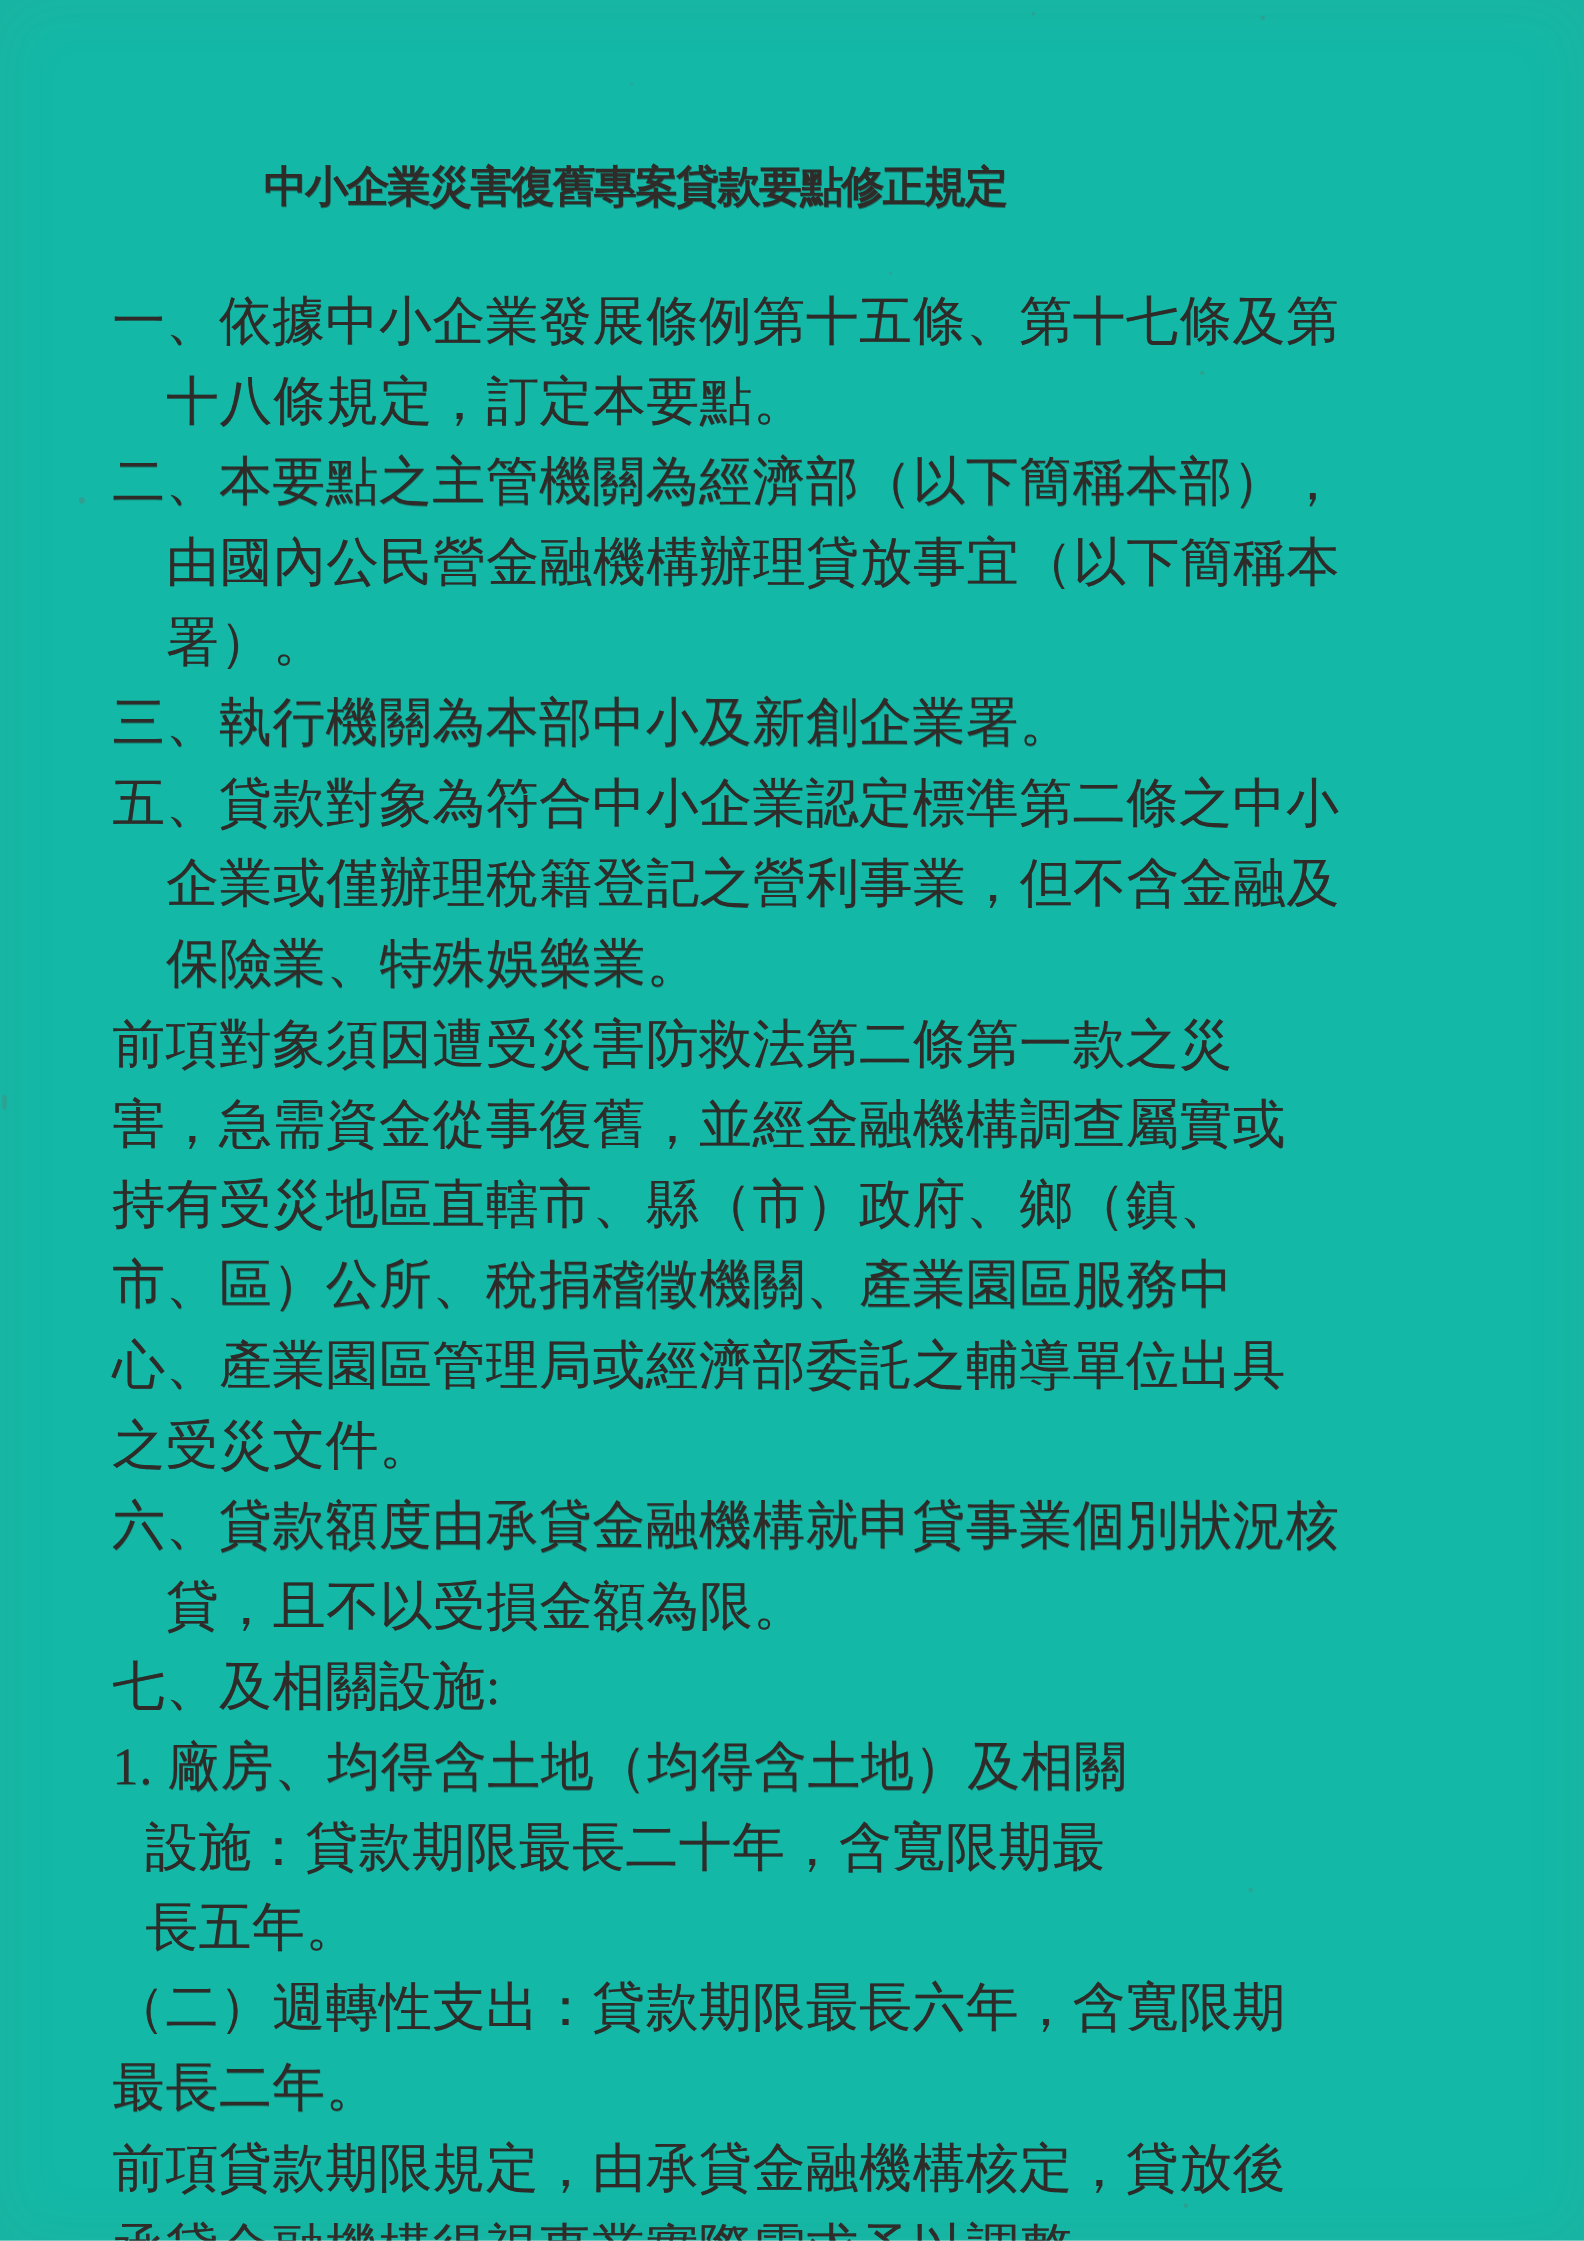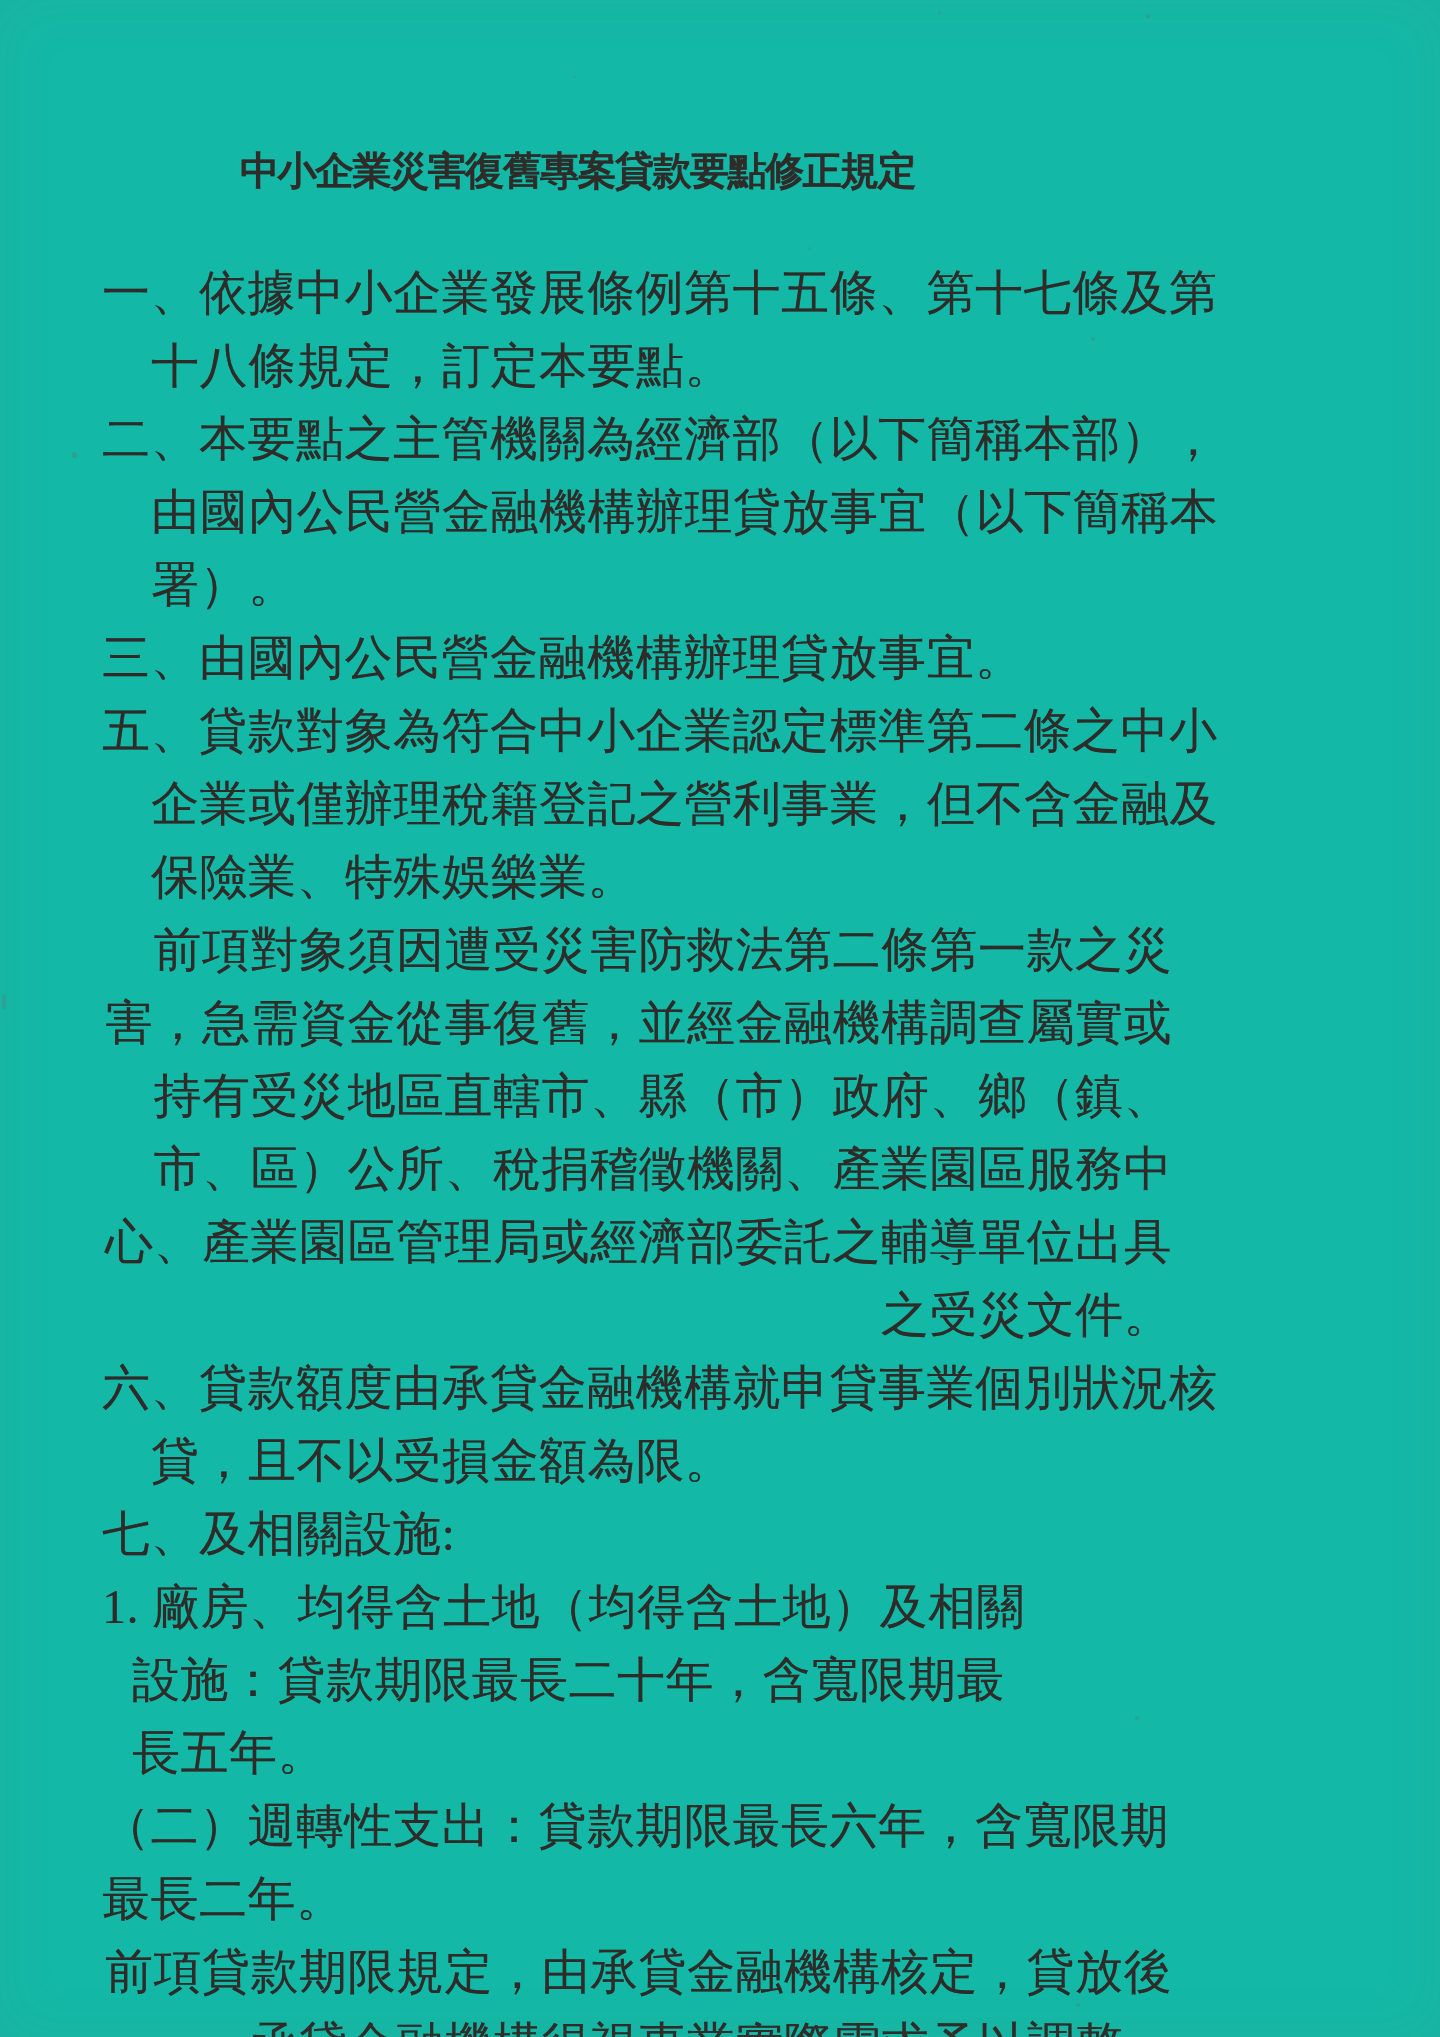--- a/index.html
+++ b/index.html
@@ -44,21 +44,20 @@
   .body p, .body div { margin: 0; }
   .item {
     padding-left: 49px;
     text-indent: -49px;
     width: 1090px;
     text-align: left;
   }
   .cont {
     margin-left: 49px;
     width: 1070px;
-    text-align: right;
   }
   .sub {
     margin-left: 49px;
     width: 1090px;
   }
   .subsub {
     margin-left: 129px;
     padding-left: 30px;
     text-indent: -30px;
     width: 910px;
@@ -89,21 +88,21 @@
 <div class="page">
 
   <h1 class="title">中小企業災害復舊專案貸款要點修正規定</h1>
 
   <div class="body">
 
     <div class="item"><span class="label">一、</span><span>依據中小企業發展條例第十五條、第十七條及第十八條規定，訂定本要點。</span></div>
 
     <div class="item"><span class="label">二、</span><span>本要點之主管機關為經濟部（以下簡稱本部），由國內公民營金融機構辦理貸放事宜（以下簡稱本署）。</span></div>
 
-    <div class="item"><span class="label">三、</span><span>由國內公民營金融機構辦理貸放事宜。</span></div>
+    <div class="item"><span class="label">三、</span><span>執行機關為本部中小及新創企業署。</span></div>
 
 
     <div class="item"><span class="label">五、</span><span>貸款對象為符合中小企業認定標準第二條之中小企業或僅辦理稅籍登記之營利事業，但不含金融及保險業、特殊娛樂業。</span></div>
 
     <p class="cont">前項對象須因遭受災害防救法第二條第一款之災害，急需資金從事復舊，並經金融機構調查屬實或持有受災地區直轄市、縣（市）政府、鄉（鎮、市、區）公所、稅捐稽徵機關、產業園區服務中心、產業園區管理局或經濟部委託之輔導單位出具之受災文件。</p>
 
     <div class="item"><span class="label">六、</span><span>貸款額度由承貸金融機構就申貸事業個別狀況核貸，且不以受損金額為限。</span></div>
 
     <div class="item"><span class="label">七、</span><span>及相關設施:</span></div>
 

